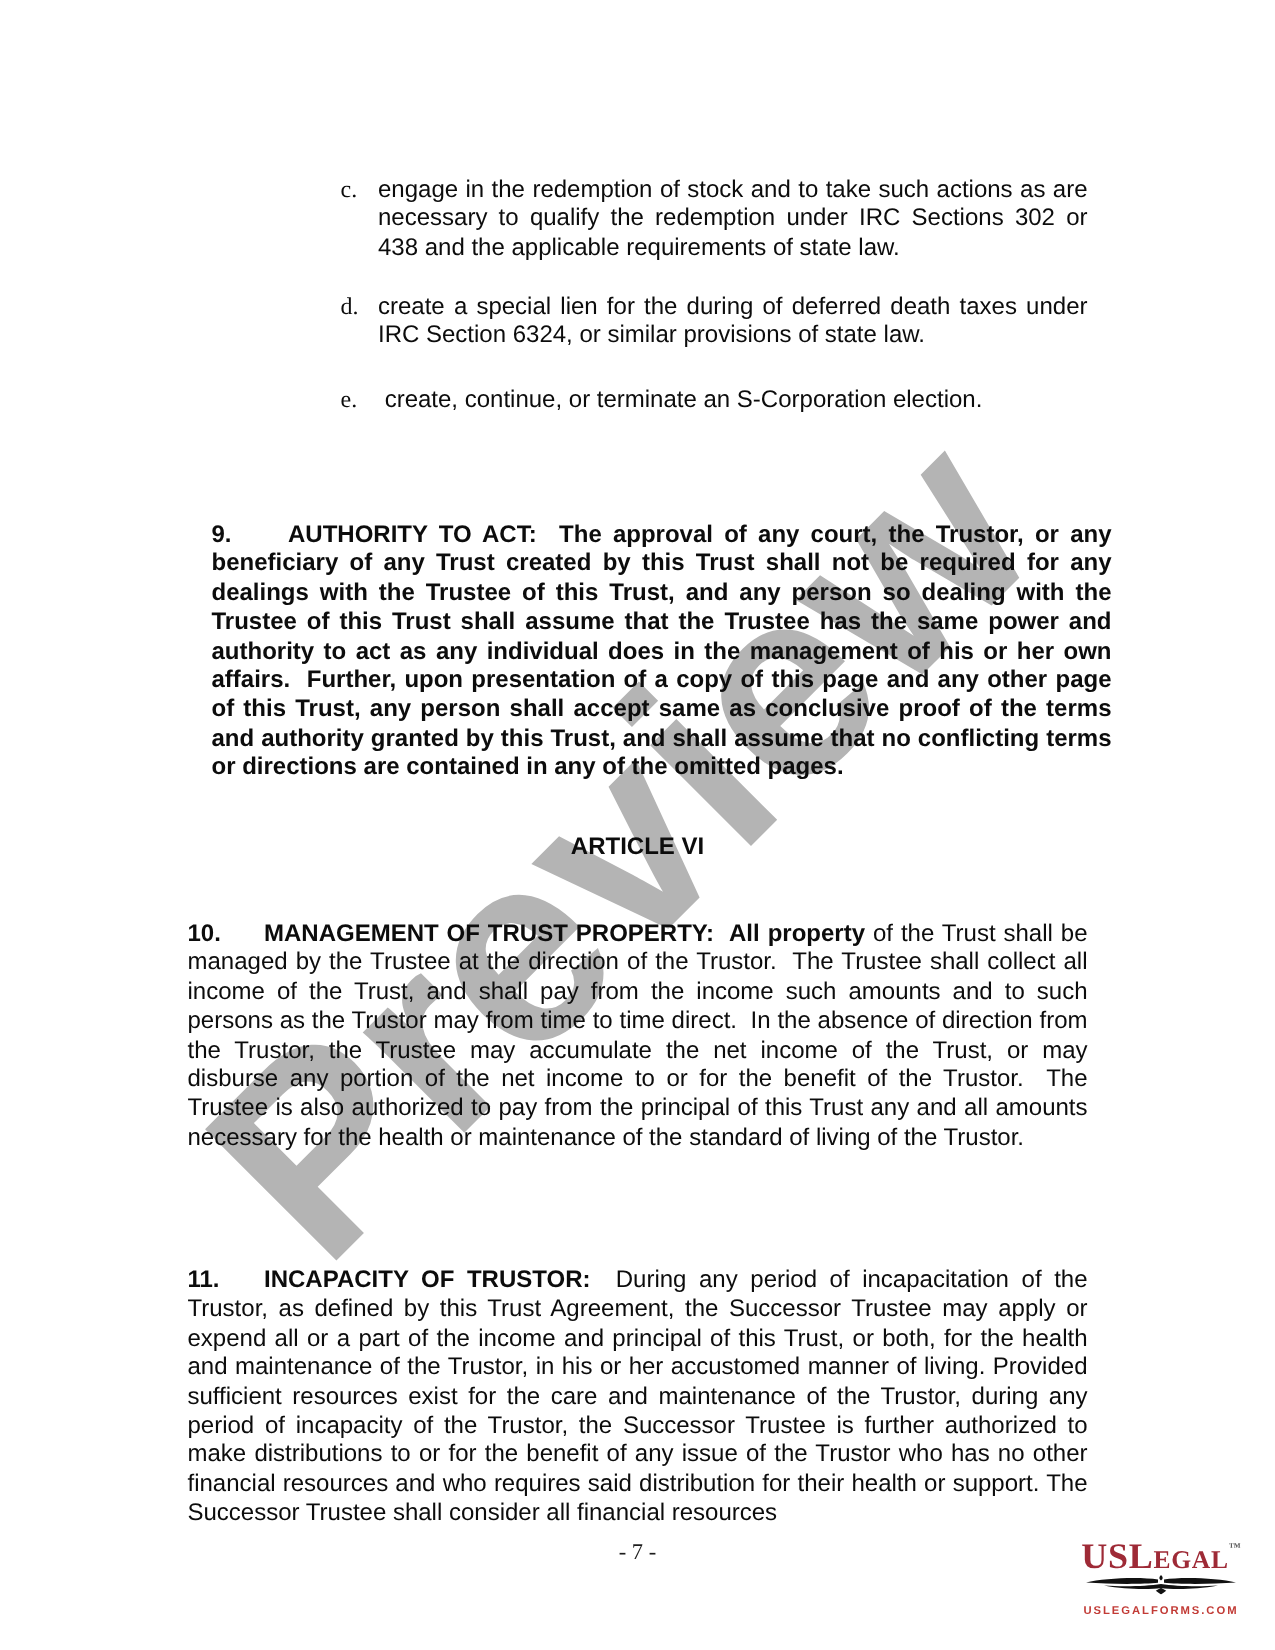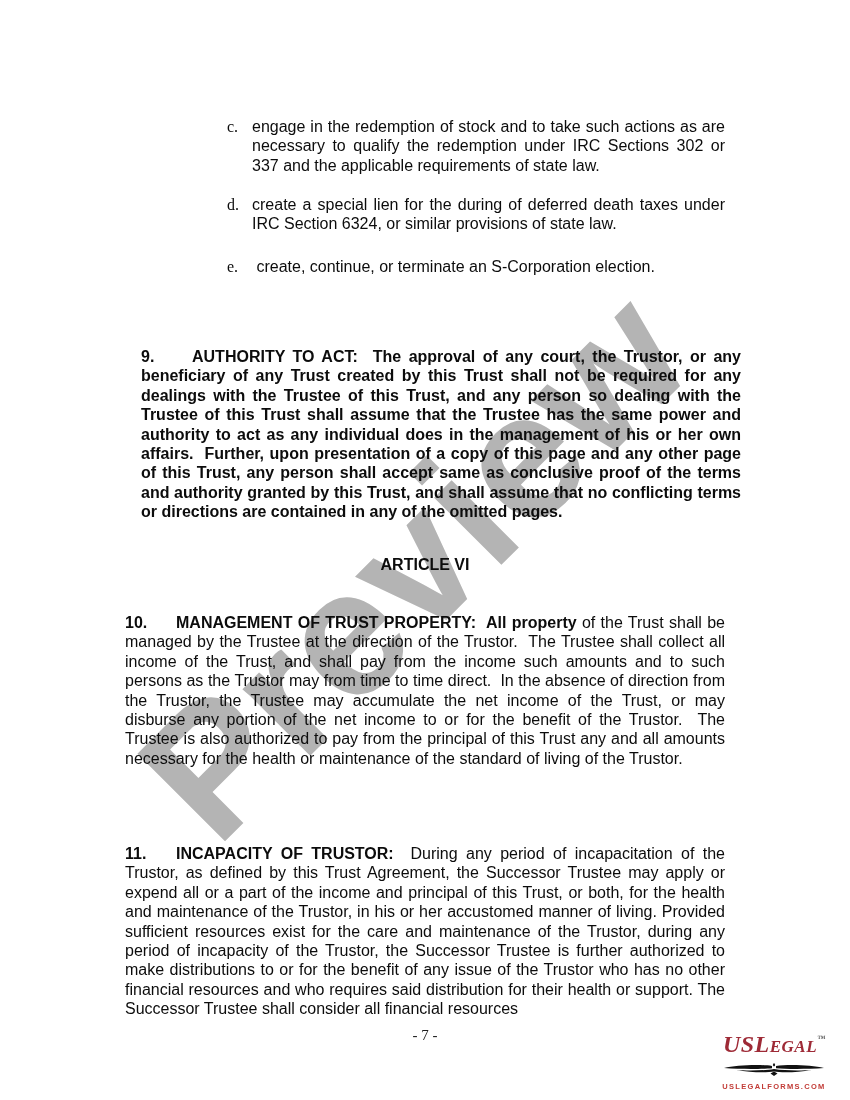--- a/index.html
+++ b/index.html
@@ -36,21 +36,21 @@
   }
 
   .page-number {
     position:absolute; left:0; top:1026px; width:850px; text-align:center;
     font-family:"Liberation Serif", serif; font-size:15px; color:#1c1c1c;
   }
 
   .logo { position:absolute; left:704px; top:1023px; width:140px; text-align:center; z-index:2; }
   .logo-wordmark {
     font-family:"Liberation Serif", serif; font-weight:bold;
-    color:#9e2a36; letter-spacing:0.5px; line-height:32px; white-space:nowrap;font-style:italic;
+    color:#9e2a36; letter-spacing:0.5px; line-height:18px; white-space:nowrap;
   }
   .logo-large { font-size:24px; }
   .logo-small { font-size:17px; }
   .logo-tm { font-size:8px; color:#555; vertical-align:11px; letter-spacing:0; }
   .logo-eagle { display:block; margin:0 auto; }
   .logo-domain {
     font-family:Liberation Sans, sans-serif; font-size:7.5px; font-weight:bold;
     color:#c23b36; letter-spacing:1.3px; margin-top:1px; white-space:nowrap;
   }
 </style>
@@ -58,21 +58,21 @@
 <body>
 
 <div class="page">
 
   <div class="watermark">Preview</div>
 
   <div class="content">
 
     <div class="list-item" id="item-c">
       <span class="marker">c.</span>
-      <span class="itext">engage in the redemption of stock and to take such actions as are necessary to qualify the redemption under IRC Sections 302 or 337 and the applicable requirements of state law.</span>
+      <span class="itext">engage in the redemption of stock and to take such actions as are necessary to qualify the redemption under IRC Sections 302 or 438 and the applicable requirements of state law.</span>
     </div>
 
     <div class="list-item" id="item-d">
       <span class="marker">d.</span>
       <span class="itext">create a special lien for the during of deferred death taxes under IRC Section 6324, or similar provisions of state law.</span>
     </div>
 
     <div class="list-item" id="item-e">
       <span class="marker">e.</span>
       <span class="itext">&nbsp;create, continue, or terminate an S-Corporation election.</span>

